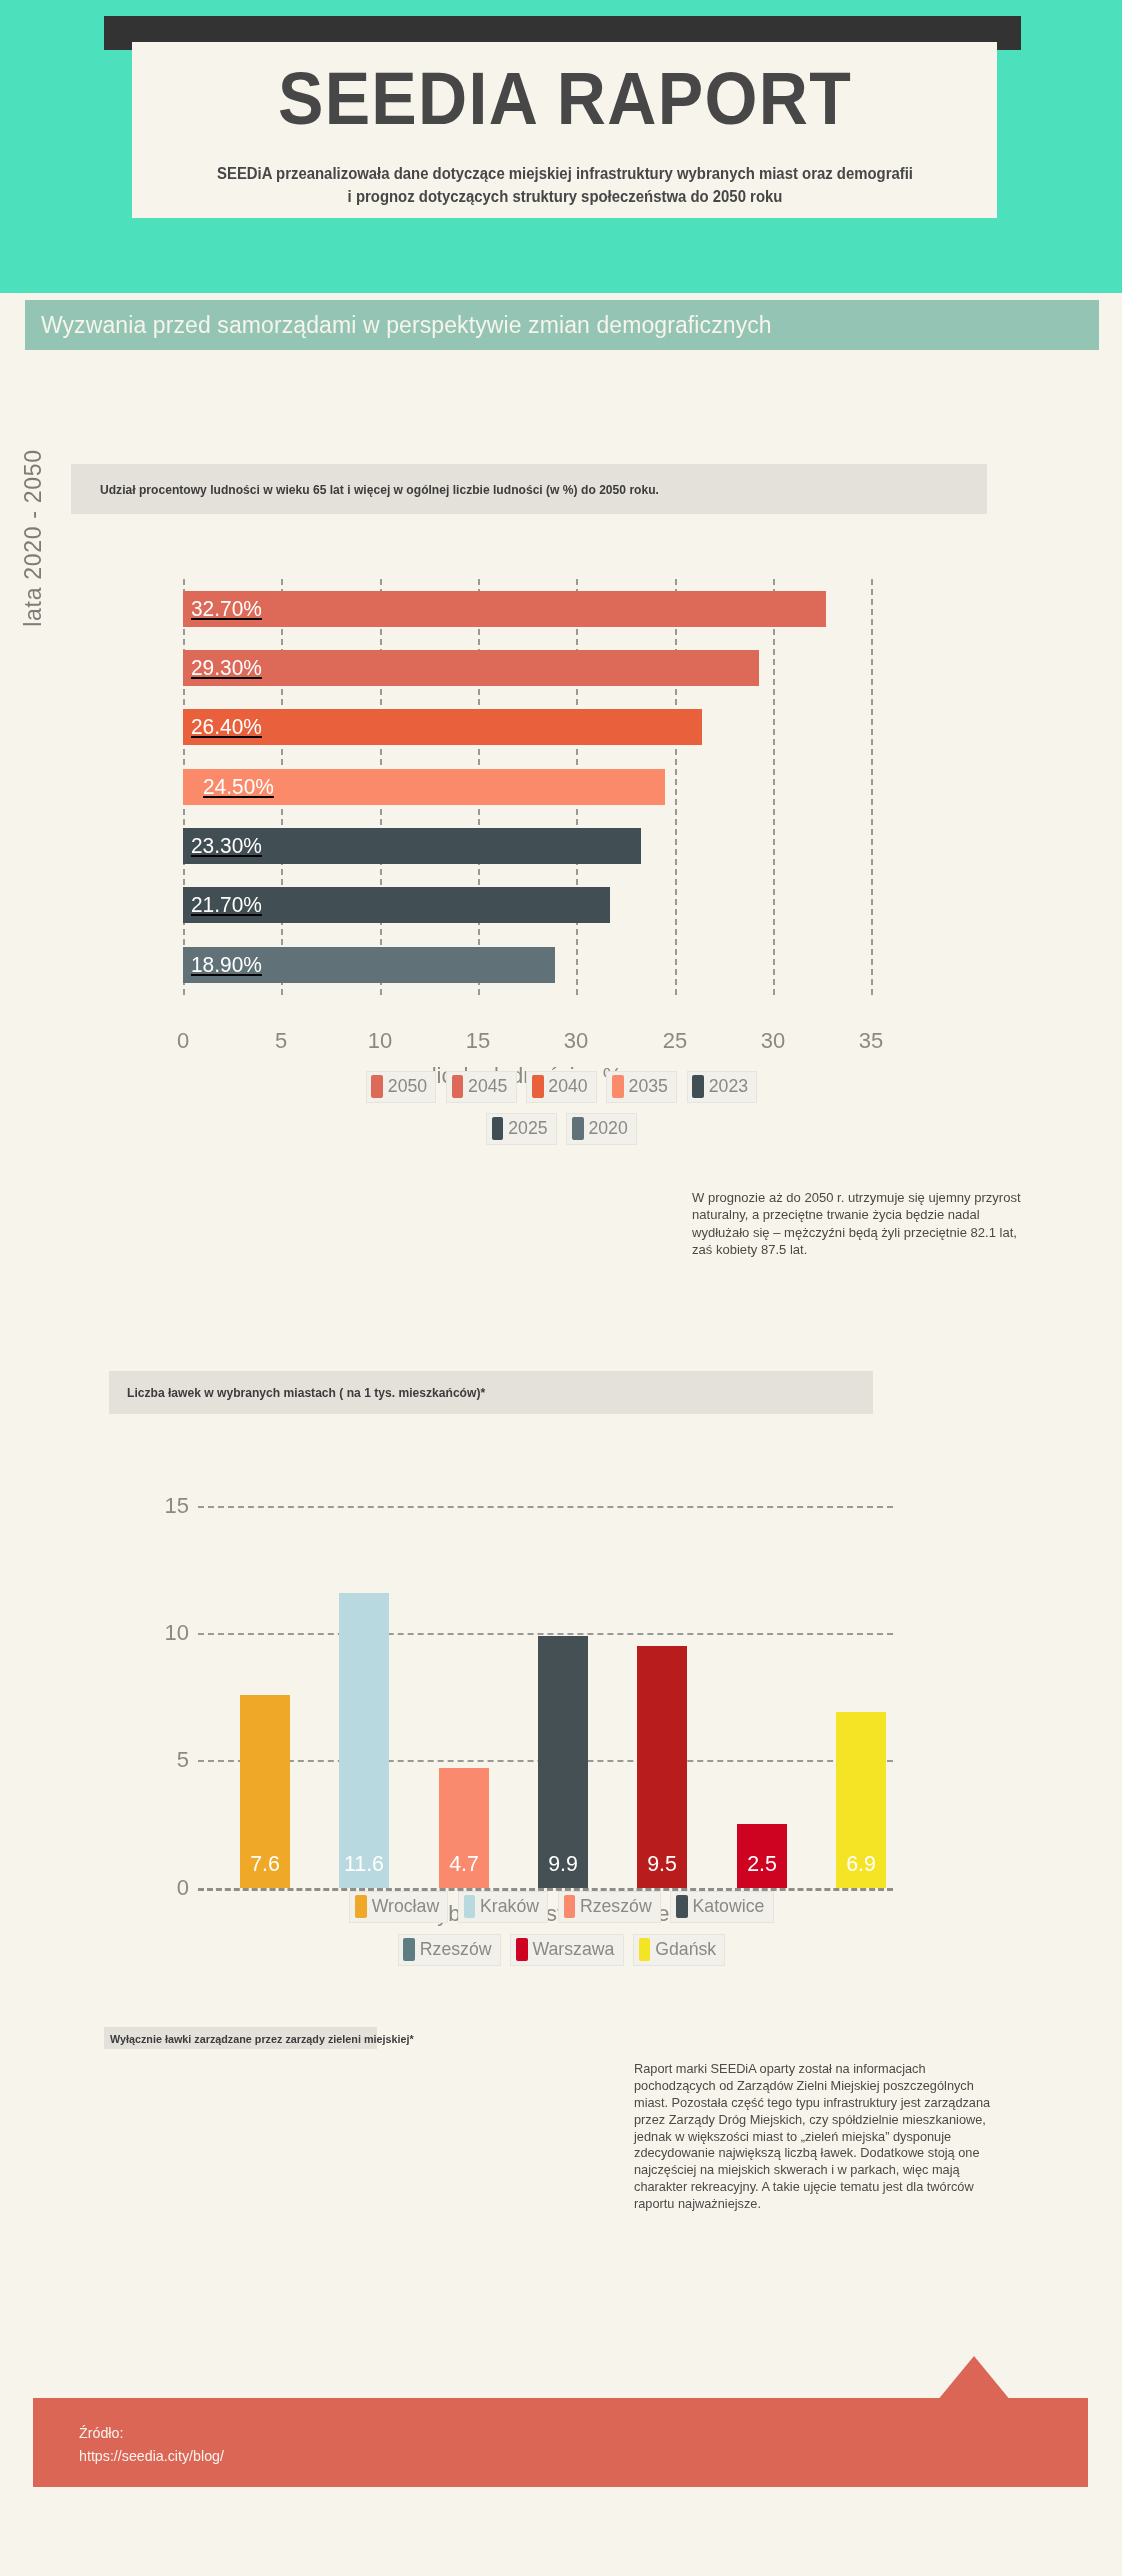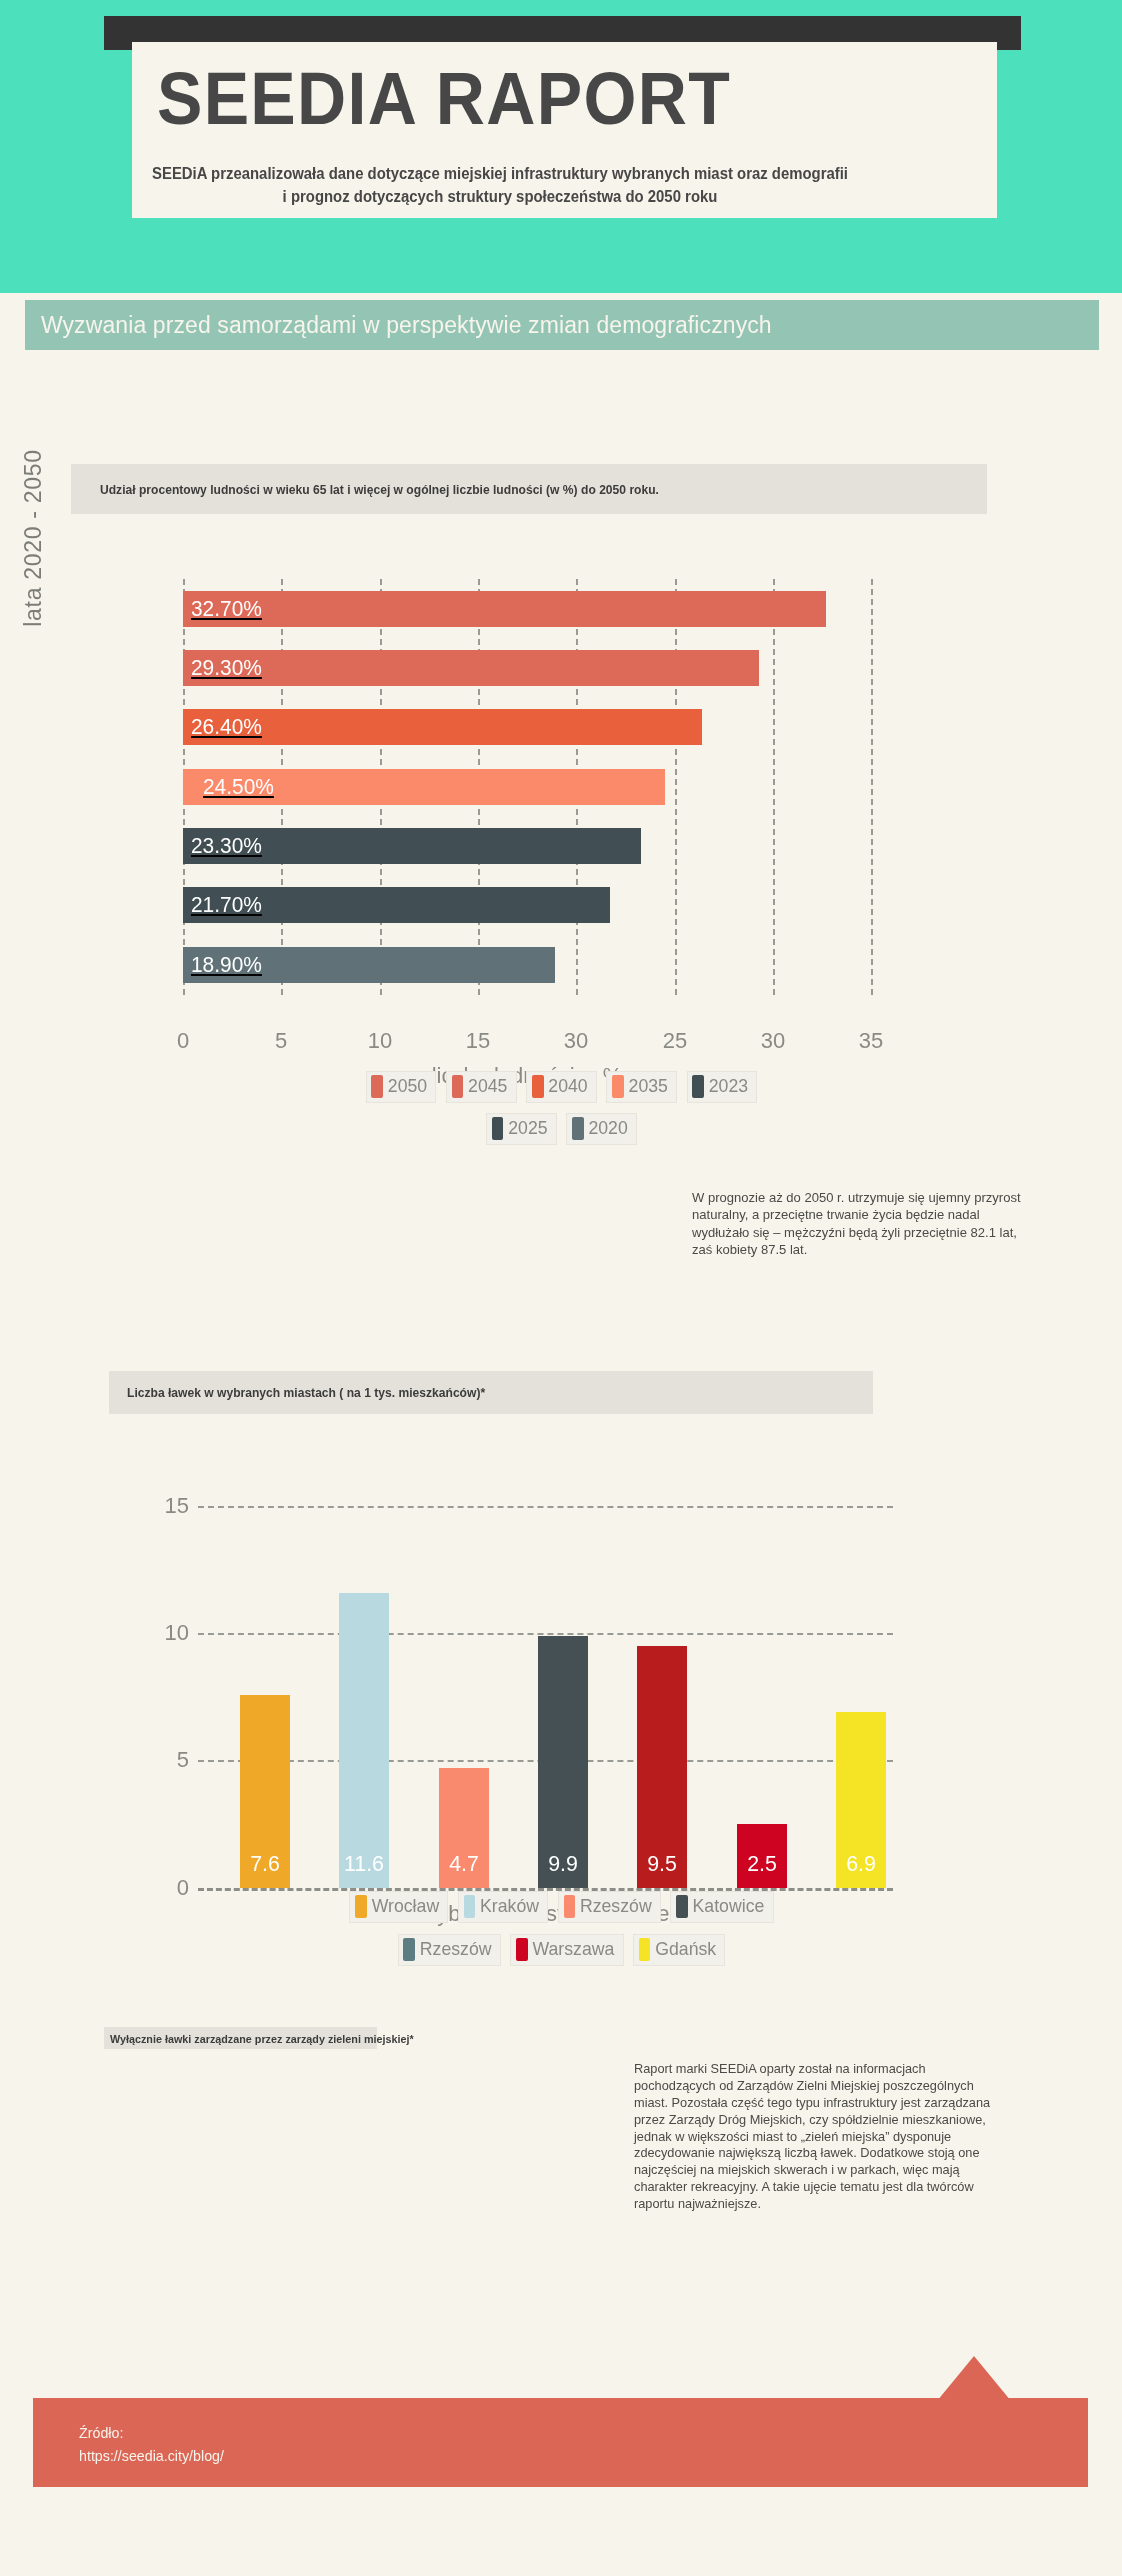--- a/index.html
+++ b/index.html
@@ -15,21 +15,21 @@
     position: absolute; left: 0; top: 0; width: 1123px; height: 293px;
     background: #4ce0bc;
   }
   .hero-blackbar {
     position: absolute; left: 104px; top: 16.4px; width: 917px; height: 34px;
     background: #333333;
   }
   .hero-card {
     position: absolute; left: 132px; top: 42px; width: 865px; height: 176px;
     background: #f7f4ec;
-    display: flex; flex-direction: column; align-items: flex-start;
+    display: flex; flex-direction: column; align-items: center;
   }
   .hero-title {
     margin-top: 17.7px;
     font-family: "Liberation Sans", sans-serif;
     font-weight: bold;
     font-size: 74px;
     letter-spacing: 1.4px;
     color: #474747;
     transform: scaleX(0.92);
     line-height: 1.05;

